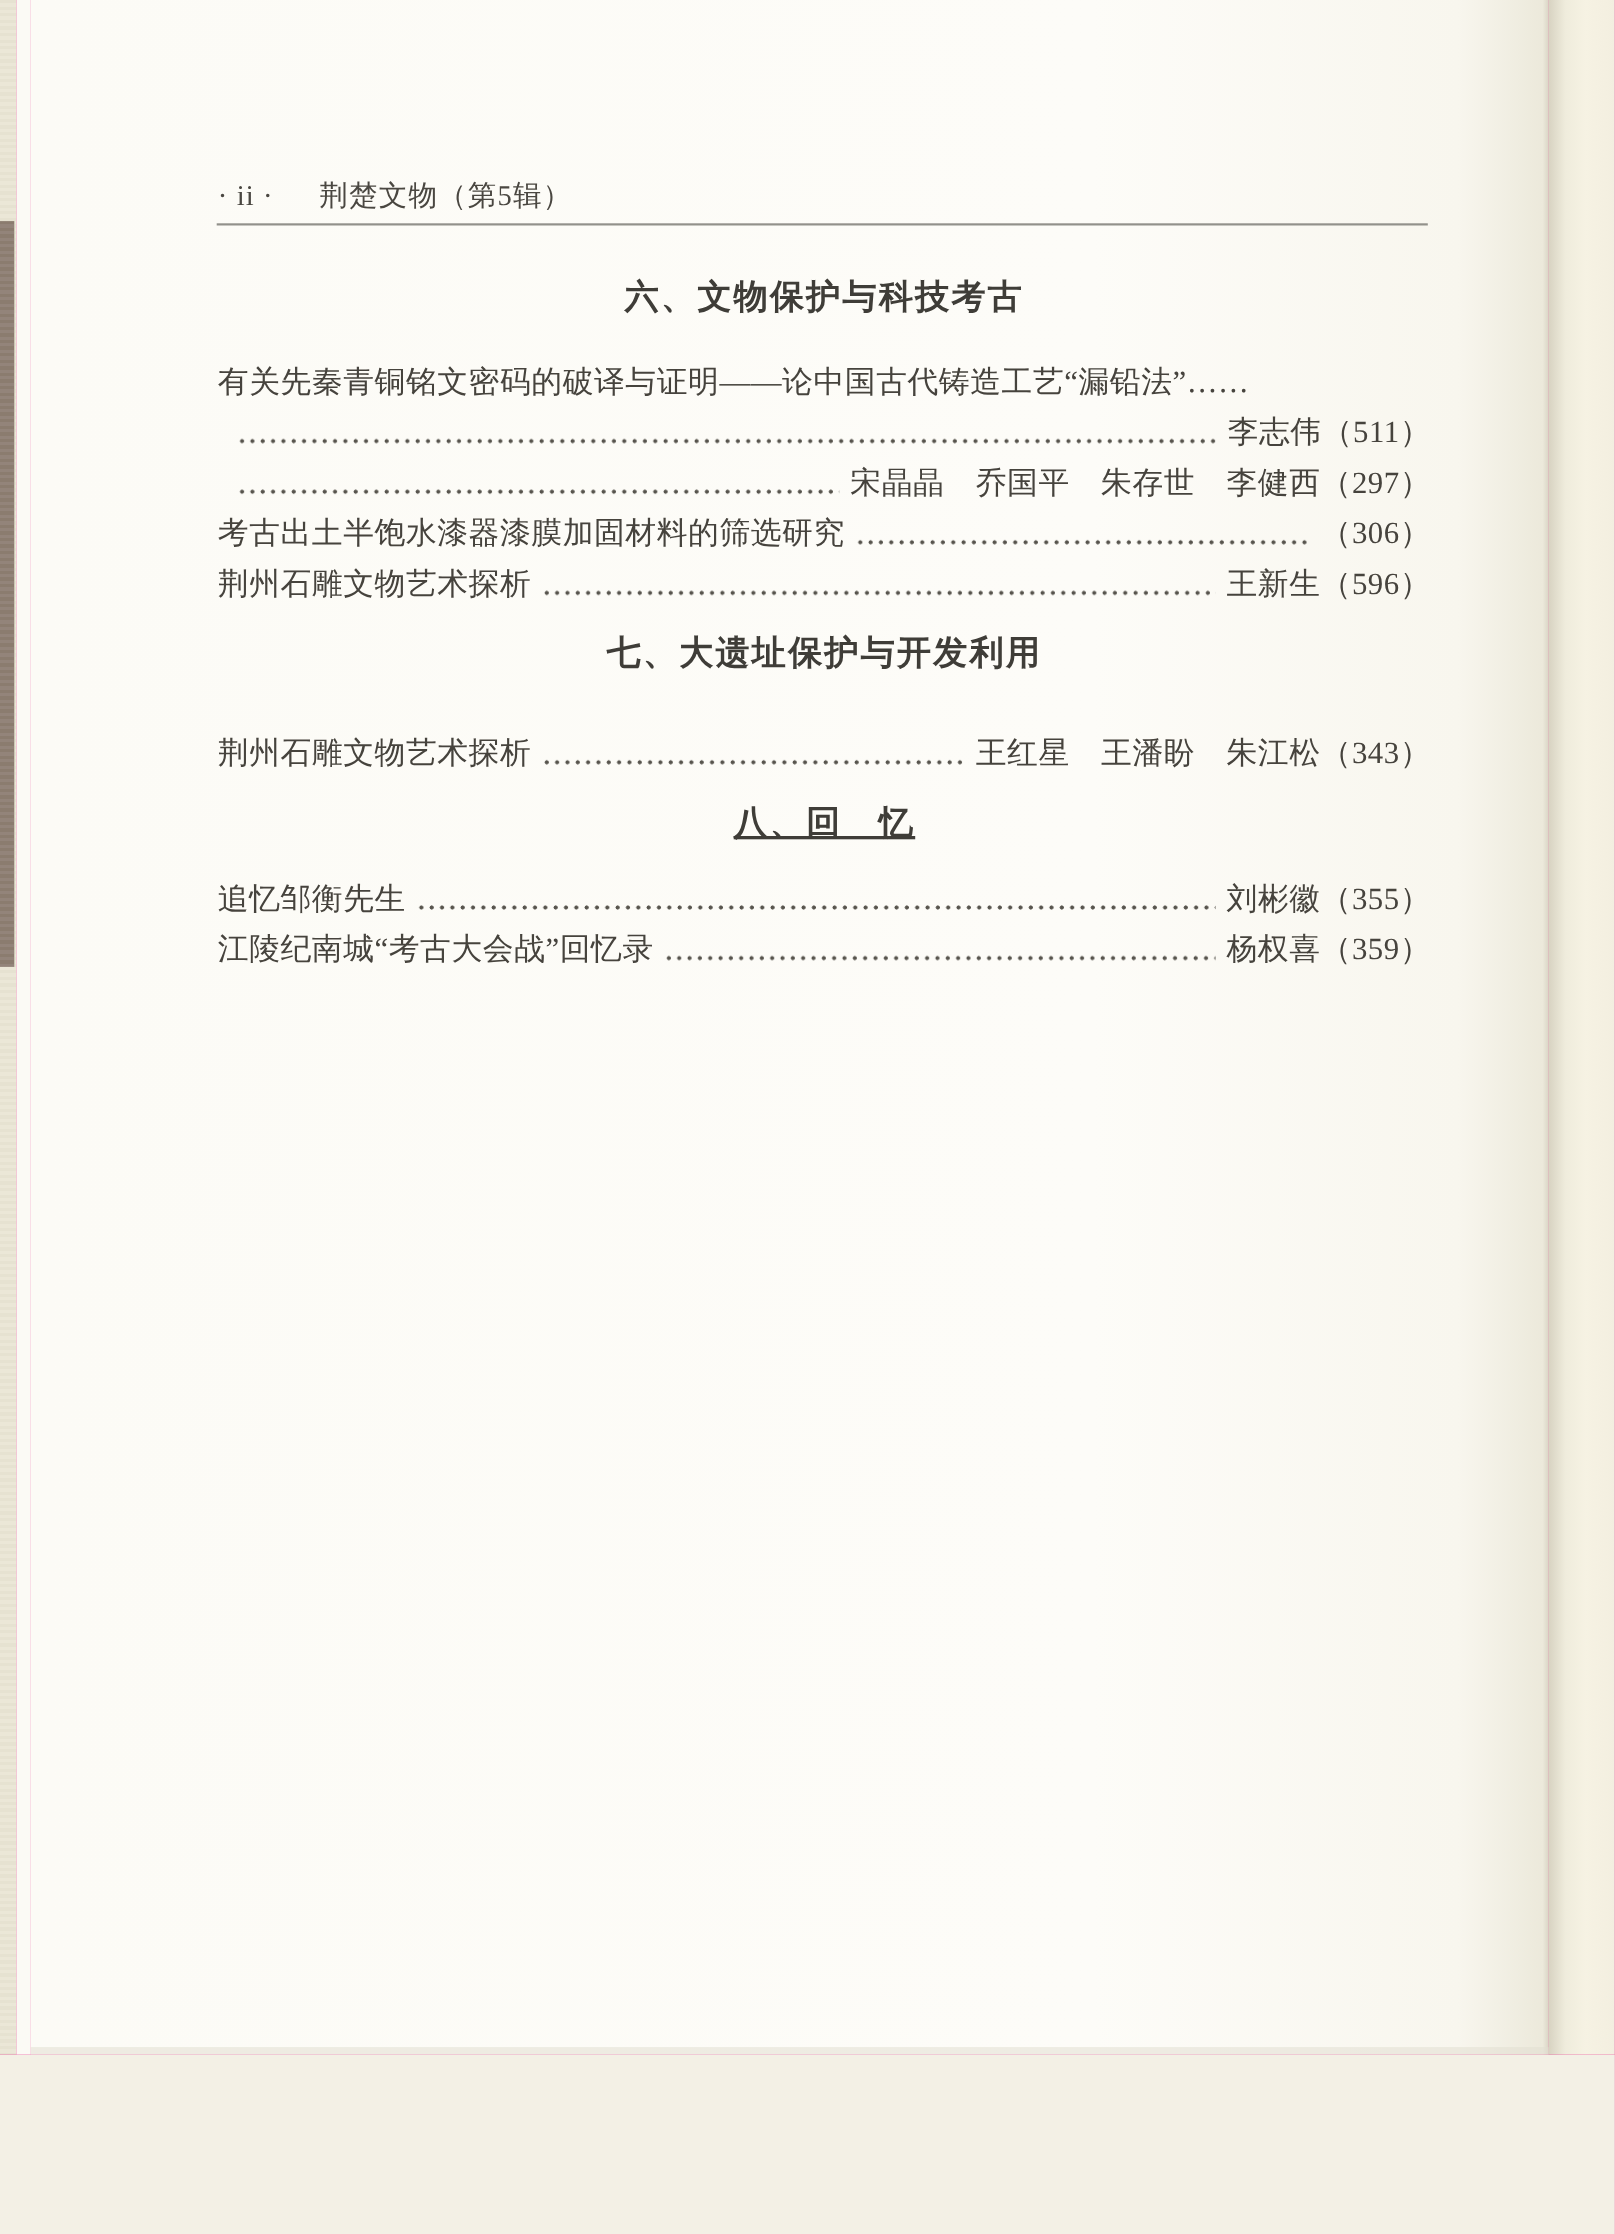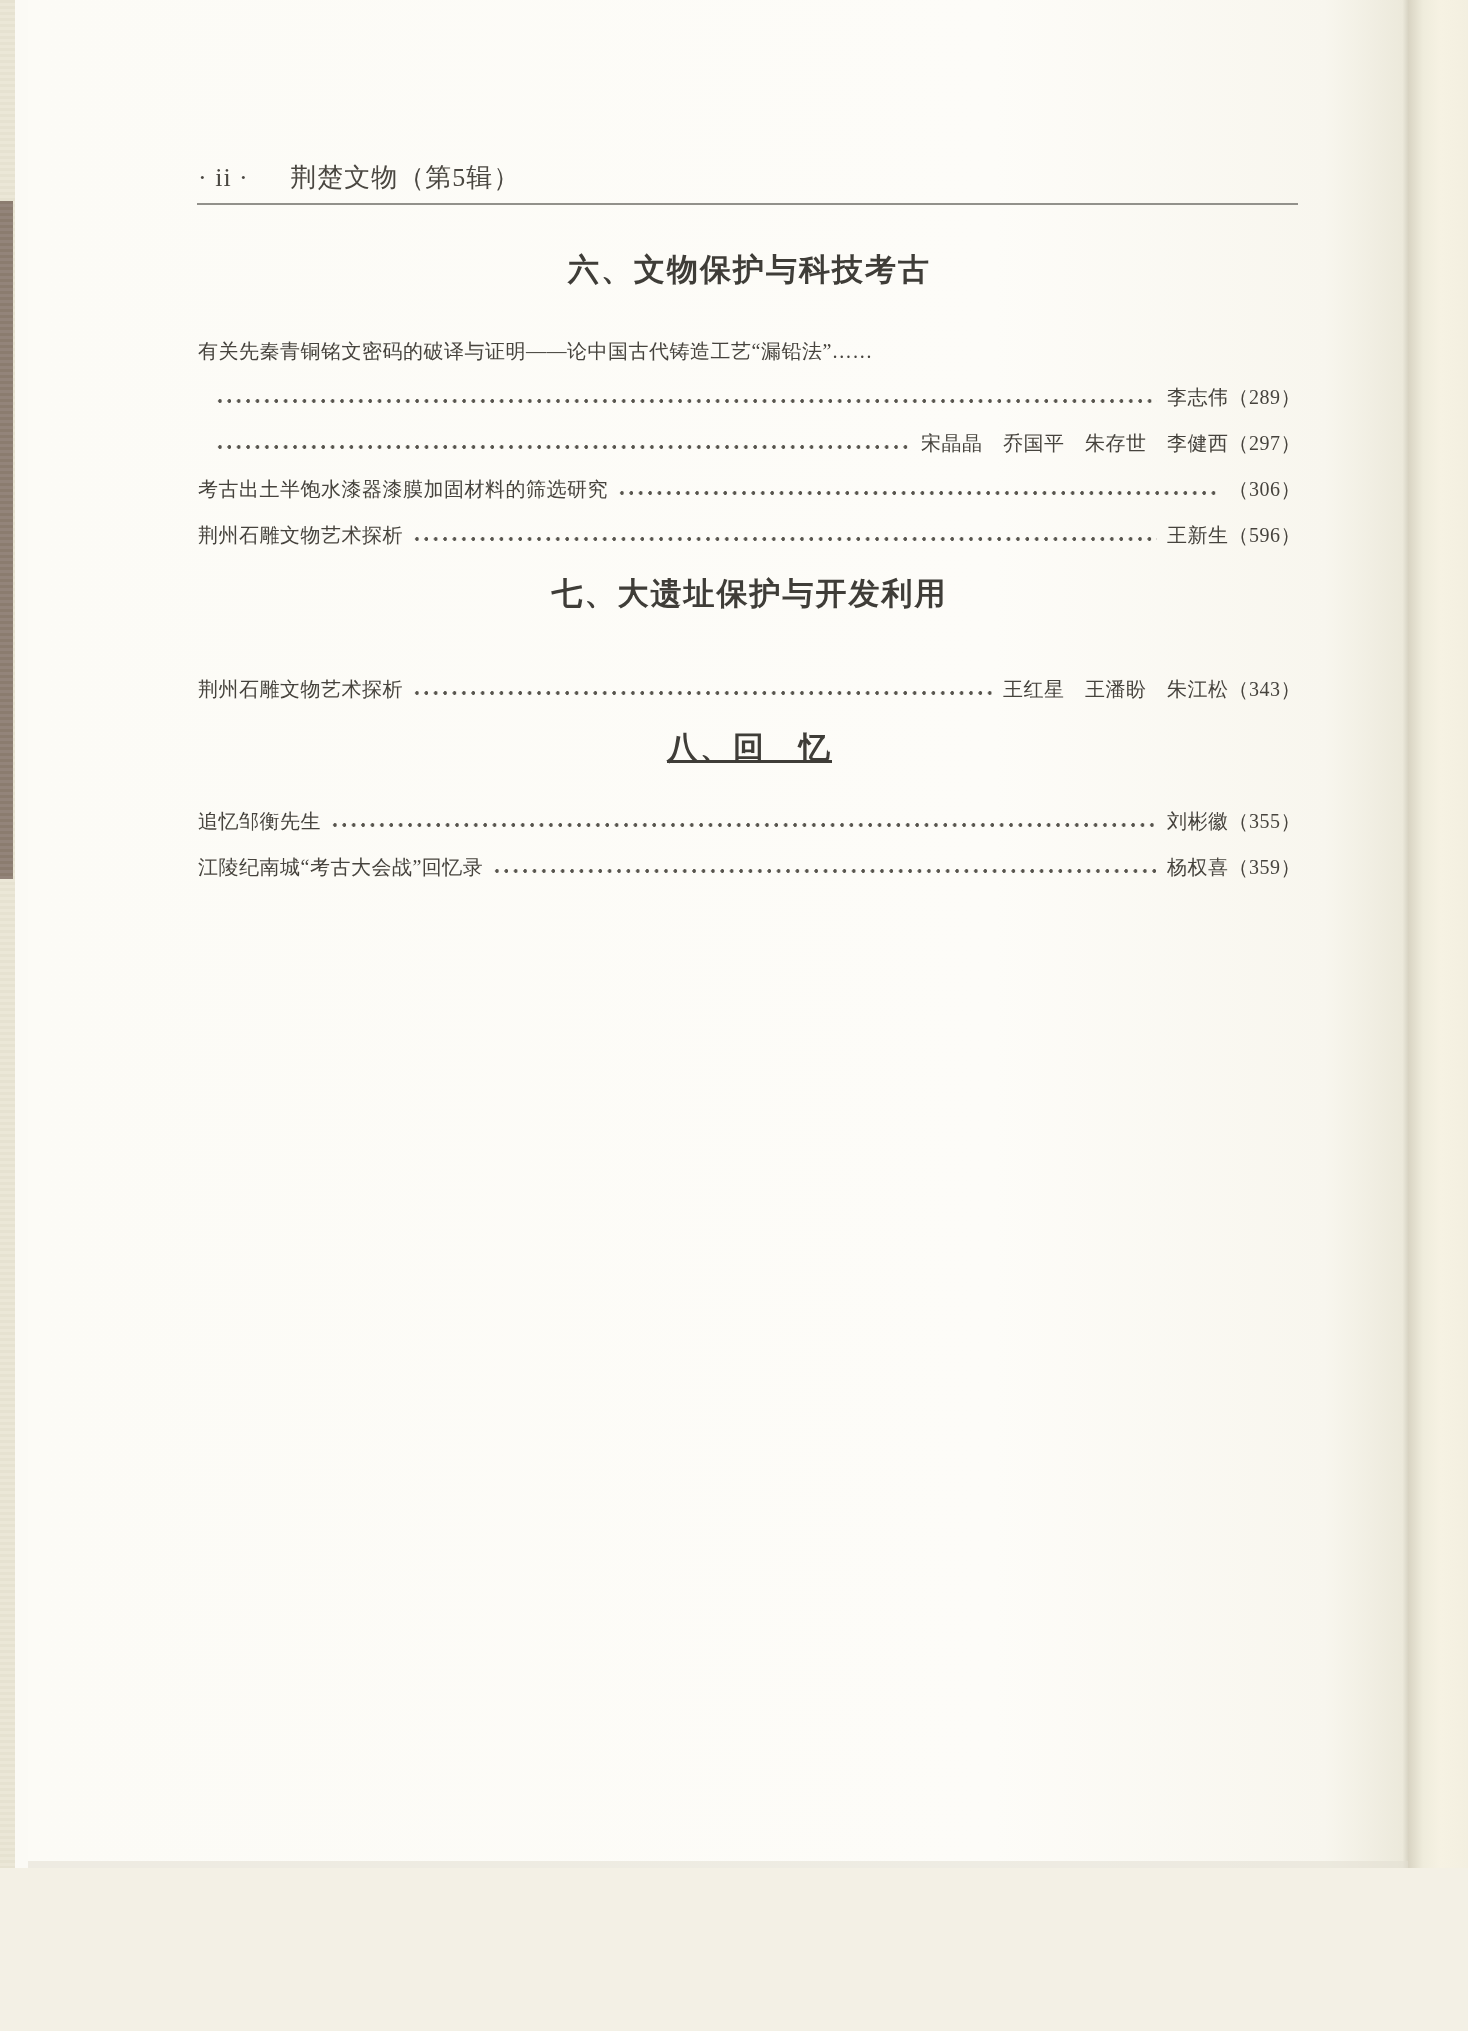--- a/index.html
+++ b/index.html
@@ -28,21 +28,21 @@
   .hdr .btitle{display:inline-block;margin-left:34px;}
   .rule{position:absolute;left:169px;top:203px;width:1101px;height:0;border-top:2px solid #92918b;}
 
   
   .toc{position:absolute;left:170px;top:250px;width:1103px;color:#46433d;}
   .sec{margin:0;font-family:"Liberation Sans","DejaVu Sans",sans-serif;font-weight:700;
     font-size:31px;letter-spacing:2px;color:#3f3d38;text-align:center;height:40px;line-height:40px;}
   .sec.s1{margin-bottom:38px;}
   .sec.s2{margin-top:16px;margin-bottom:52px;}
   .sec.s3{margin-top:16px;margin-bottom:30px;text-decoration:underline;}
-  .row{display:flex;align-items:center;height:46px;font-size:20px;letter-spacing:.5px;white-space:nowrap;}
+  .row{display:flex;align-items:flex-start;height:46px;font-size:28px;letter-spacing:.5px;white-space:nowrap;}
   .row .t{flex:0 0 auto;}
   .leader{flex:1 1 auto;min-width:18px;align-self:center;height:8px;margin:8px 10px 0 10px;
     background-image:radial-gradient(circle at 4px 4px,#57544d 1.6px,rgba(0,0,0,0) 2.1px);
     background-size:9.4px 8px;background-repeat:repeat-x;background-position:left center;}
   .row.cont .leader{margin-left:18px;}
   .authors{flex:0 0 auto;}
   .pnum{flex:0 0 auto;}
 </style>
 </head>
 <body>
@@ -62,21 +62,21 @@
     <div class="toc">
 
       <h2 class="sec s1">六、文物保护与科技考古</h2>
 
       <div class="row">
         <span class="t">有关先秦青铜铭文密码的破译与证明——论中国古代铸造工艺“漏铅法”……</span>
       </div>
       <div class="row cont">
         <span class="leader"></span>
         <span class="authors">李志伟</span>
-        <span class="pnum">（289）</span>
+        <span class="pnum">（511）</span>
       </div>
 
       <div class="row cont">
         <span class="leader"></span>
         <span class="authors">宋晶晶　乔国平　朱存世　李健西</span>
         <span class="pnum">（297）</span>
       </div>
 
       <div class="row">
         <span class="t">考古出土半饱水漆器漆膜加固材料的筛选研究</span>

